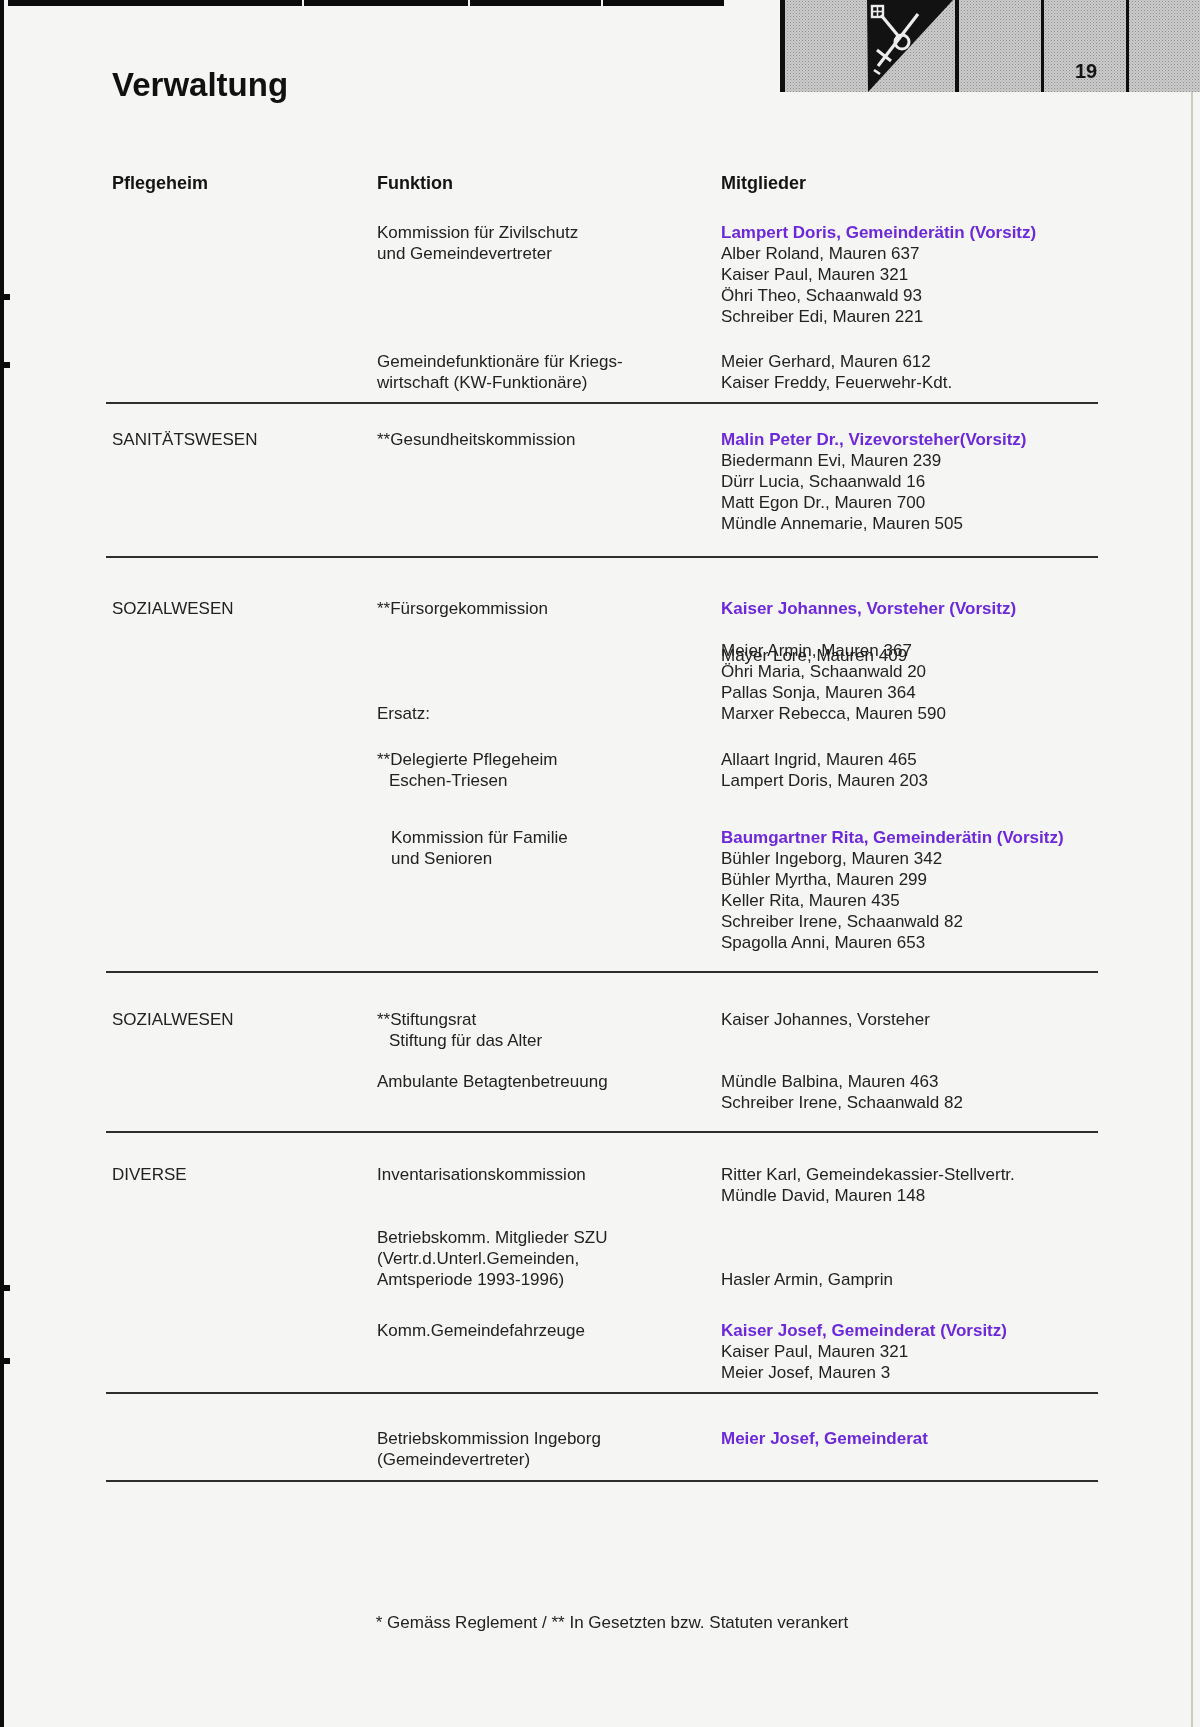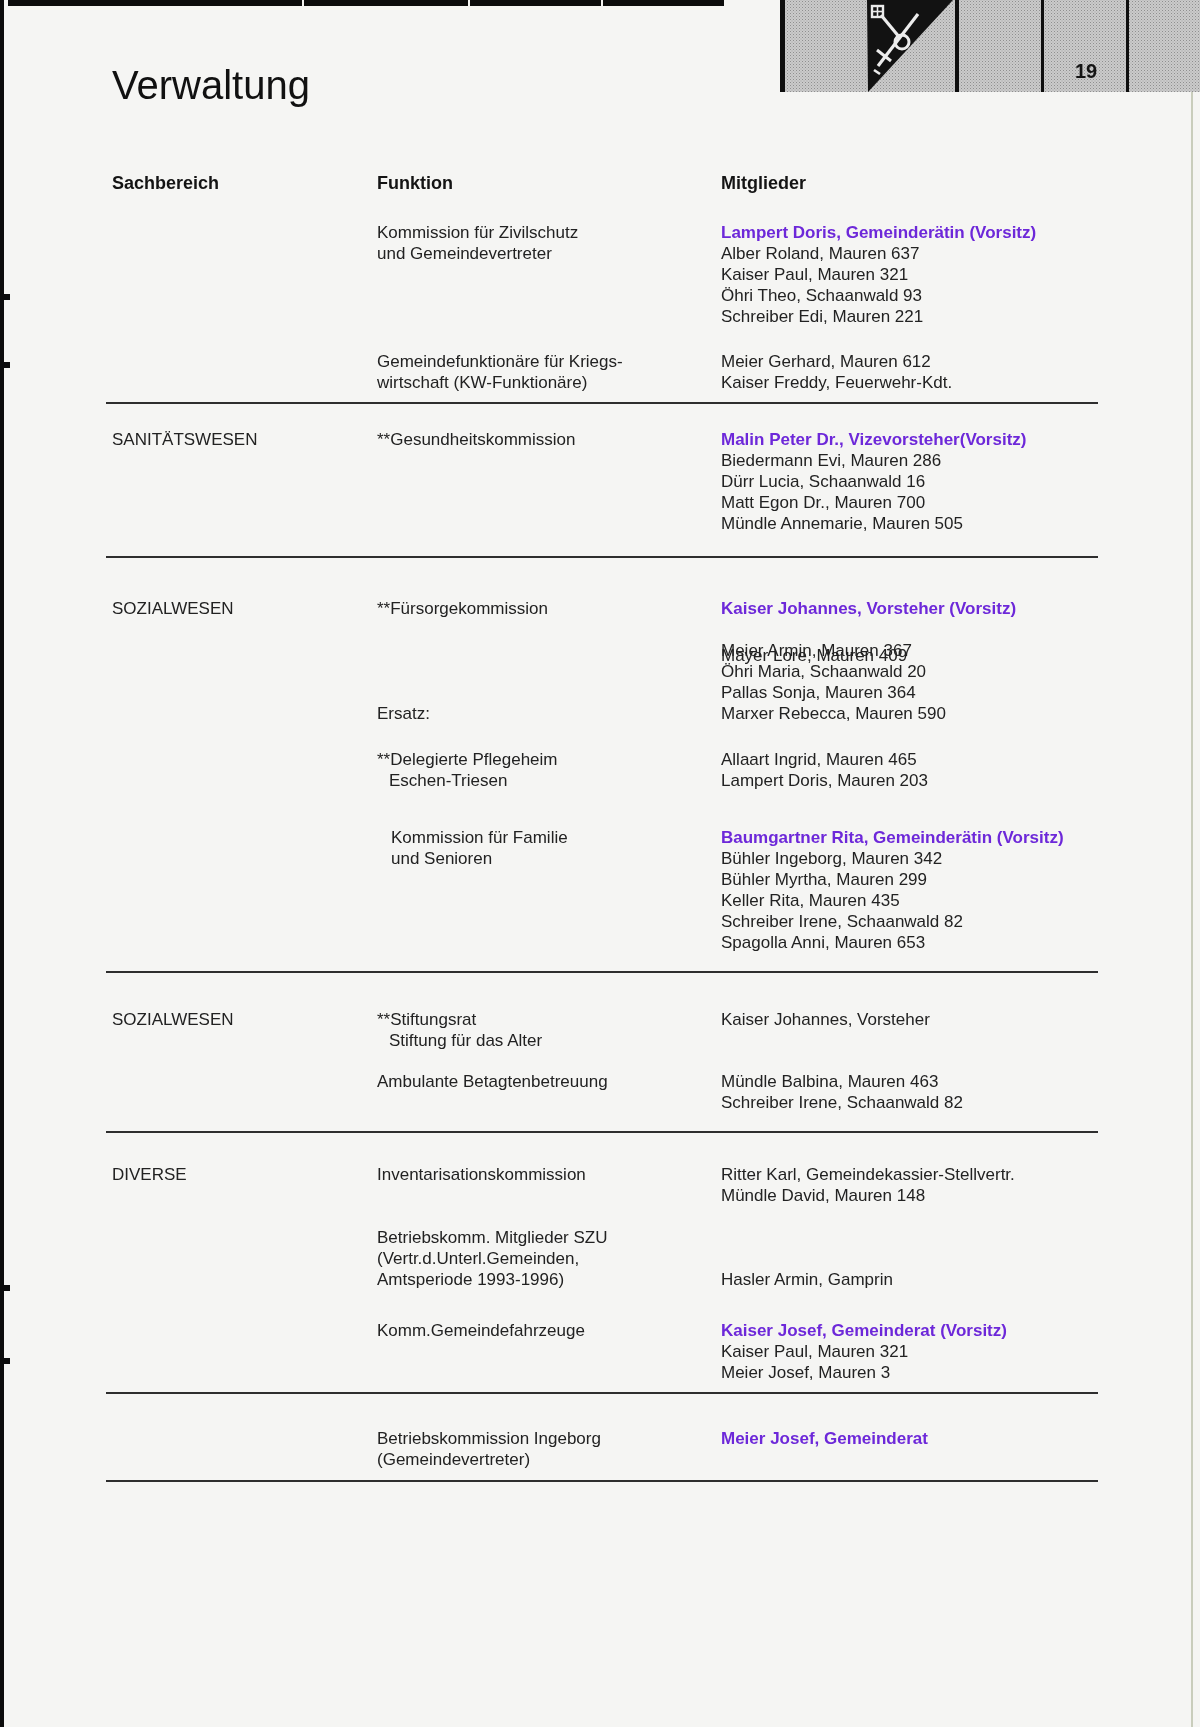--- a/index.html
+++ b/index.html
@@ -28,21 +28,21 @@
     background-size:3px 3px,3px 3px;
     background-position:0 0,1.5px 1.5px;
   }
   .band-line{position:absolute;top:0;height:92px;background:#0e0e0e;}
   .emblem{position:absolute;left:865px;top:0;width:90px;height:92px;}
   .page-num{
     position:absolute;left:1046px;top:58px;width:80px;
     text-align:center;font-size:20px;line-height:26px;font-weight:bold;color:#141414;
   }
   
-  .title{position:absolute;left:112px;top:68px;font-size:40px;line-height:34px;font-weight:normal;color:#111;white-space:nowrap;}
+  .title{position:absolute;left:112px;top:68px;font-size:33px;line-height:34px;font-weight:bold;color:#111;white-space:nowrap;}
   .hdr{position:absolute;font-size:18px;line-height:22px;font-weight:bold;color:#141414;white-space:nowrap;}
   .ln{position:absolute;font-size:17px;line-height:21px;white-space:nowrap;color:#222;}
   .b{font-weight:bold;color:#6d28d9;}
   .rule{position:absolute;left:106px;width:992px;height:0;border-top:2px solid #2e2e2e;}
   .footnote{position:absolute;left:112px;top:1612px;width:1000px;text-align:center;font-size:17px;line-height:21px;color:#222;white-space:nowrap;}
 </style>
 </head>
 <body>
 
 <div class="page">
@@ -73,21 +73,21 @@
     <circle cx="36" cy="42" r="7" fill="none" stroke="#ececec" stroke-width="3"></circle>
 
     <line x1="12" y1="66" x2="52" y2="14" stroke="#ececec" stroke-width="3.2"></line>
     <line x1="11" y1="50" x2="25" y2="61" stroke="#ececec" stroke-width="3"></line>
     <line x1="8" y1="70" x2="14" y2="74" stroke="#ececec" stroke-width="2.6"></line>
   </svg>
   <div class="page-num">19</div>
 
   <div class="title">Verwaltung</div>
 
-  <div class="hdr" style="left:112px;top:172px">Sachbereich</div>
+  <div class="hdr" style="left:112px;top:172px">Pflegeheim</div>
   <div class="hdr" style="left:377px;top:172px">Funktion</div>
   <div class="hdr" style="left:721px;top:172px">Mitglieder</div>
 
   <div class="ln" style="left:377px;top:222px">Kommission für Zivilschutz</div>
   <div class="ln" style="left:377px;top:243px">und Gemeindevertreter</div>
   <div class="ln b" style="left:721px;top:222px">Lampert Doris, Gemeinderätin (Vorsitz)</div>
   <div class="ln" style="left:721px;top:243px">Alber Roland, Mauren 637</div>
   <div class="ln" style="left:721px;top:264px">Kaiser Paul, Mauren 321</div>
   <div class="ln" style="left:721px;top:285px">Öhri Theo, Schaanwald 93</div>
   <div class="ln" style="left:721px;top:306px">Schreiber Edi, Mauren 221</div>
@@ -95,21 +95,21 @@
   <div class="ln" style="left:377px;top:351px">Gemeindefunktionäre für Kriegs-</div>
   <div class="ln" style="left:377px;top:372px">wirtschaft (KW-Funktionäre)</div>
   <div class="ln" style="left:721px;top:351px">Meier Gerhard, Mauren 612</div>
   <div class="ln" style="left:721px;top:372px">Kaiser Freddy, Feuerwehr-Kdt.</div>
 
   <div class="rule" style="top:402px"></div>
 
   <div class="ln" style="left:112px;top:429px">SANITÄTSWESEN</div>
   <div class="ln" style="left:377px;top:429px">**Gesundheitskommission</div>
   <div class="ln b" style="left:721px;top:429px">Malin Peter Dr., Vizevorsteher(Vorsitz)</div>
-  <div class="ln" style="left:721px;top:450px">Biedermann Evi, Mauren 286</div>
+  <div class="ln" style="left:721px;top:450px">Biedermann Evi, Mauren 239</div>
   <div class="ln" style="left:721px;top:471px">Dürr Lucia, Schaanwald 16</div>
   <div class="ln" style="left:721px;top:492px">Matt Egon Dr., Mauren 700</div>
   <div class="ln" style="left:721px;top:513px">Mündle Annemarie, Mauren 505</div>
 
   <div class="rule" style="top:556px"></div>
 
   <div class="ln" style="left:112px;top:598px">SOZIALWESEN</div>
   <div class="ln" style="left:377px;top:598px">**Fürsorgekommission</div>
   <div class="ln b" style="left:721px;top:598px">Kaiser Johannes, Vorsteher (Vorsitz)</div>
   <div class="ln" style="left:721px;top:645px">Mayer Lore, Mauren 409</div>
@@ -163,14 +163,15 @@
   <div class="ln" style="left:721px;top:1362px">Meier Josef, Mauren 3</div>
 
   <div class="rule" style="top:1392px"></div>
 
   <div class="ln" style="left:377px;top:1428px">Betriebskommission Ingeborg</div>
   <div class="ln" style="left:377px;top:1449px">(Gemeindevertreter)</div>
   <div class="ln b" style="left:721px;top:1428px">Meier Josef, Gemeinderat</div>
 
   <div class="rule" style="top:1480px"></div>
 
+  <div class="footnote">* Gemäss Reglement / ** In Gesetzten bzw. Statuten verankert</div>
 
 </div>
 
 </body></html>

